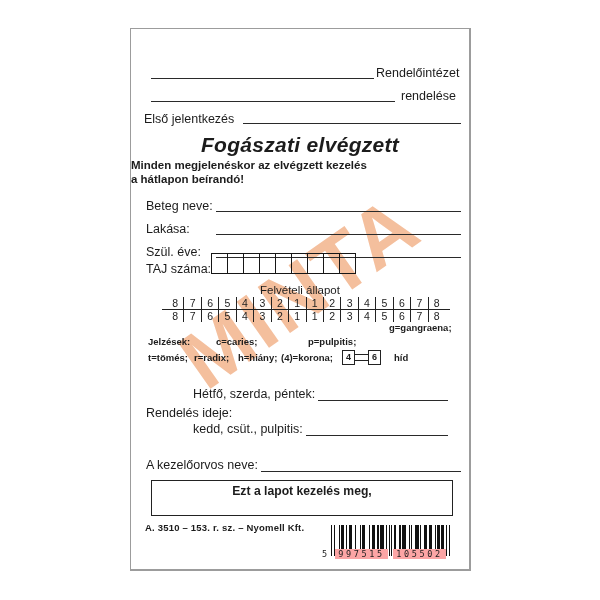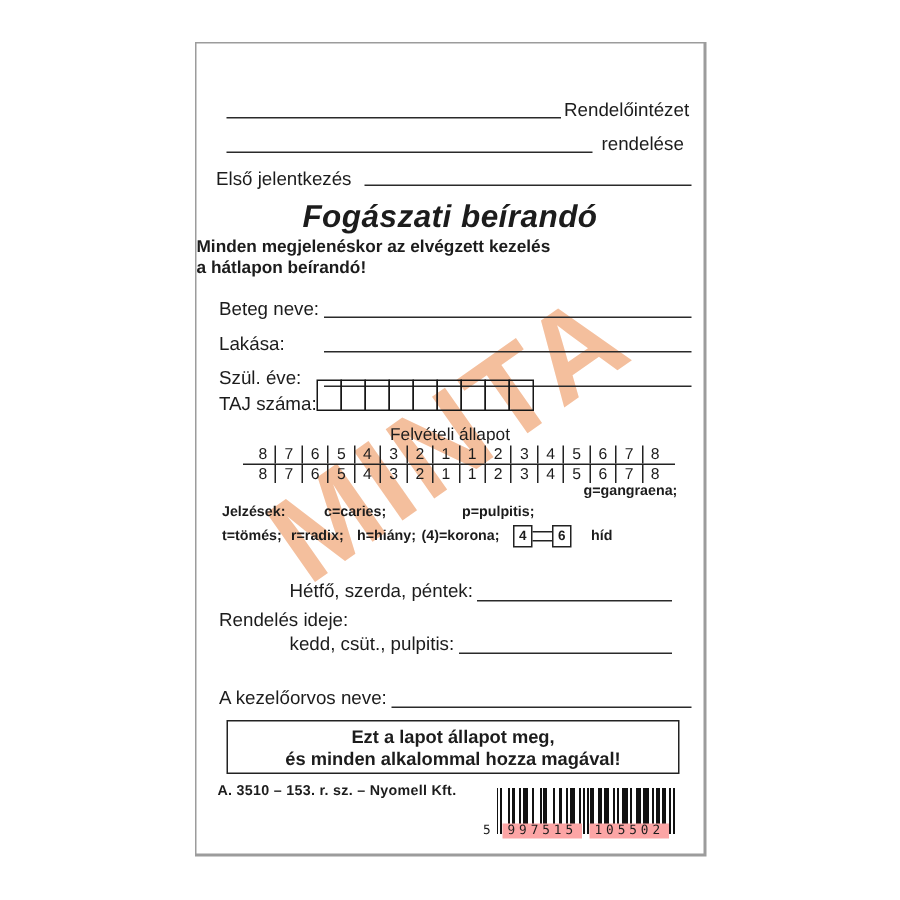--- a/index.html
+++ b/index.html
@@ -62,21 +62,21 @@
 
   <div class="abs uline" style="left:20px;top:49px;width:223px;"></div>
   <div class="abs lbl" style="left:245px;top:37px;">Rendelőintézet</div>
 
   <div class="abs uline" style="left:20px;top:72px;width:244px;"></div>
   <div class="abs lbl" style="left:270px;top:60px;">rendelése</div>
 
   <div class="abs lbl" style="left:13px;top:83px;">Első jelentkezés</div>
   <div class="abs uline" style="left:112px;top:94px;width:218px;"></div>
 
-  <div class="abs title">Fogászati beírandó</div>
+  <div class="abs title">Fogászati elvégzett</div>
   <div class="abs sub" style="top:130px;">Minden megjelenéskor az elvégzett kezelés</div>
   <div class="abs sub" style="top:144px;">a hátlapon beírandó!</div>
 
   <div class="abs lbl" style="left:15px;top:170px;text-align:center;">Beteg neve:</div>
   <div class="abs uline" style="left:85px;top:182px;width:245px;"></div>
 
   <div class="abs lbl" style="left:15px;top:193px;">Lakása:</div>
   <div class="abs uline" style="left:85px;top:205px;width:245px;"></div>
 
   <div class="abs lbl" style="left:15px;top:216px;">Szül. éve:</div>
@@ -161,22 +161,21 @@
     <span class="lbl">kedd, csüt., pulpitis:</span>
     <span class="uline"></span>
   </div>
 
   <div class="abs frow" style="left:15px;top:429px;width:315px;">
     <span class="lbl">A kezelőorvos neve:</span>
     <span class="uline"></span>
   </div>
 
   <div class="abs notice">
-    <div>Ezt a lapot állapot meg,</div>
-    <div>és minden alkalommal hozza magával!</div>
+    <div>Ezt a lapot kezelés meg,</div>
   </div>
 
   <div class="abs footer">A. 3510 – 153. r. sz. – Nyomell Kft.</div>
 
   <div class="abs barcode">
     <svg width="119" height="31" viewBox="0 0 95 31" preserveAspectRatio="none" shape-rendering="crispEdges">
         <rect x="0" y="0" width="1" height="31"></rect>
         <rect x="2" y="0" width="1" height="31"></rect>
         <rect x="6" y="0" width="1" height="26"></rect>
         <rect x="8" y="0" width="1" height="26"></rect>

